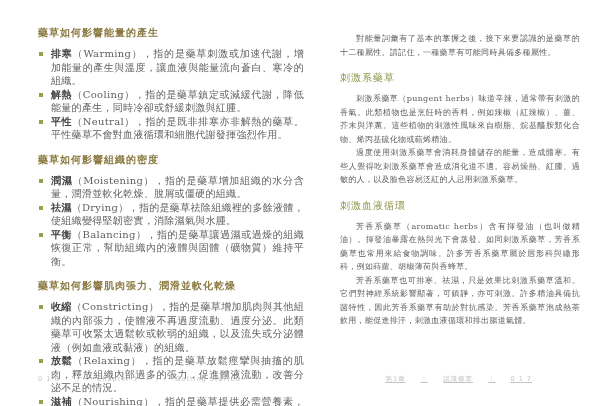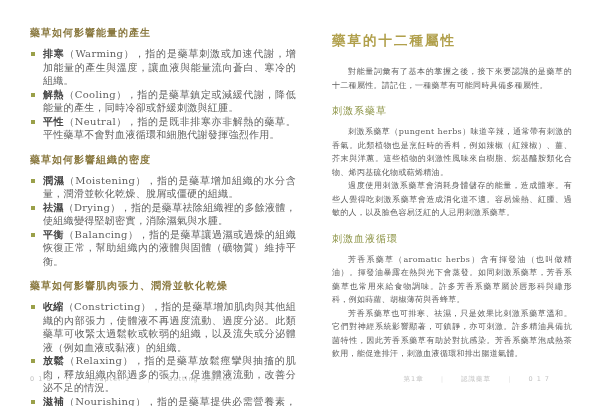--- a/index.html
+++ b/index.html
@@ -2,21 +2,21 @@
 <html lang="zh-Hant"><head>
 <meta charset="utf-8">
 <style>
   html, body { margin: 0; padding: 0; }
   body {
     width: 600px; height: 406px;
     background: #ffffff;
     font-family: "DejaVu Serif", "Liberation Serif", serif;
     overflow: hidden;
   }
-  .spread { position: relative; width: 564px; height: 406px; background: #ffffff; }
+  .spread { position: relative; width: 564px; height: 406px; background: #ffffff; margin-left: 8px; }
 
   
   .left-page { position: absolute; left: 30px; top: 26px; width: 266px; }
   .section { margin-bottom: 11px; }
   .sec-heading {
     font-size: 10px; font-weight: bold; color: #8a7940;
     letter-spacing: 1px; margin: 0 0 7px 0;
   }
   .bullet {
     position: relative; padding-left: 13px;
@@ -46,21 +46,21 @@
   }
 
   
   .footer {
     position: absolute; bottom: 22px;
     font-size: 6.5px; color: #c3c3c3; letter-spacing: 1px;
     font-family: "DejaVu Sans", "Liberation Sans", sans-serif;
     display: flex; align-items: flex-start; gap: 15px; white-space: nowrap;
   }
   .footer-left { left: 30px; }
-  .footer-right { right: 14px; }
+  .footer-right { right: 40px; text-decoration: underline; }
   .footer .sep { color: #d5d5d5; }
 </style>
 </head>
 <body>
 
 <div class="spread">
 
   <div class="left-page">
 
     <div class="section">
@@ -98,21 +98,20 @@
         <span class="sq"></span><span class="term">放鬆</span><span>（Relaxing），指的是藥草放鬆痙攣與抽搐的肌肉，釋放組織內部過多的張力，促進體液流動，改善分泌不足的情況。</span>
       </div>
       <div class="bullet">
         <span class="sq"></span><span class="term">滋補</span><span>（Nourishing），指的是藥草提供必需營養素，幫助組織療癒，改善組織的結構與功能。</span>
       </div>
     </div>
 
   </div>
 
   <div class="right-page">
-    <h1 class="rp-title">藥草的十二種屬性</h1>
     <p class="rp-para">對能量詞彙有了基本的掌握之後，接下來要認識的是藥草的十二種屬性。請記住，一種藥草有可能同時具備多種屬性。</p>
 
     <h2 class="rp-sub">刺激系藥草</h2>
     <p class="rp-para">刺激系藥草（pungent herbs）味道辛辣，通常帶有刺激的香氣。此類植物也是烹飪時的香料，例如辣椒（紅辣椒）、薑、芥末與洋蔥。這些植物的刺激性風味來自樹脂、烷基醯胺類化合物、烯丙基硫化物或萜烯精油。</p>
     <p class="rp-para">過度使用刺激系藥草會消耗身體儲存的能量，造成體寒。有些人覺得吃刺激系藥草會造成消化道不適。容易燥熱、紅腫、過敏的人，以及臉色容易泛紅的人忌用刺激系藥草。</p>
 
     <h2 class="rp-sub">刺激血液循環</h2>
     <p class="rp-para">芳香系藥草（aromatic herbs）含有揮發油（也叫做精油）。揮發油暴露在熱與光下會蒸發。如同刺激系藥草，芳香系藥草也常用來給食物調味。許多芳香系藥草屬於唇形科與繖形科，例如蒔蘿、胡椒薄荷與香蜂草。</p>
     <p class="rp-para">芳香系藥草也可排寒、祛濕，只是效果比刺激系藥草溫和。它們對神經系統影響顯著，可鎮靜，亦可刺激。許多精油具備抗菌特性，因此芳香系藥草有助於對抗感染。芳香系藥草泡成熱茶飲用，能促進排汗，刺激血液循環和排出腸道氣體。</p>
   </div>

